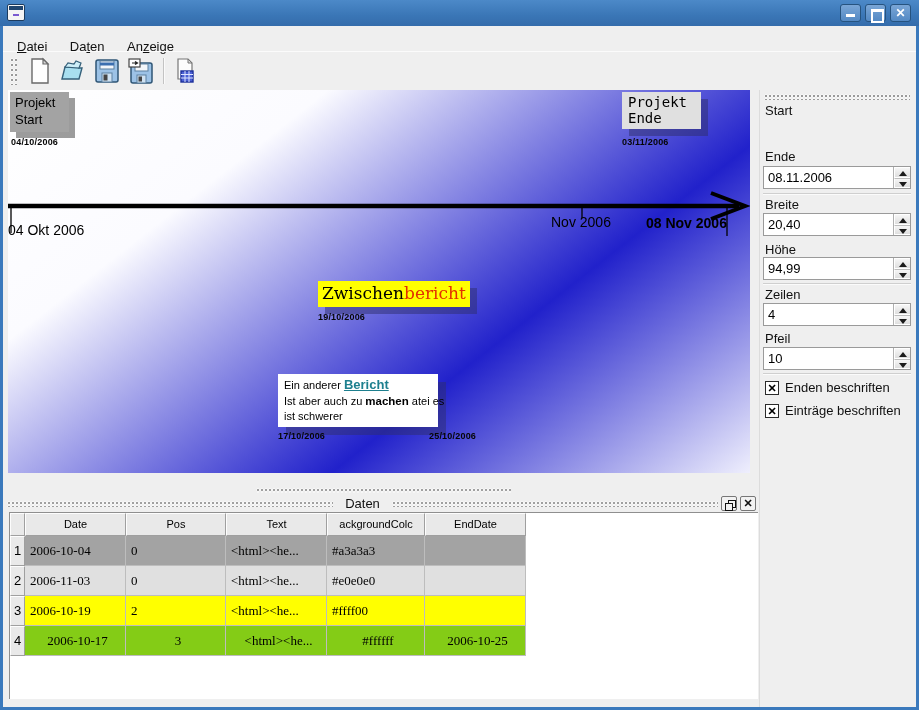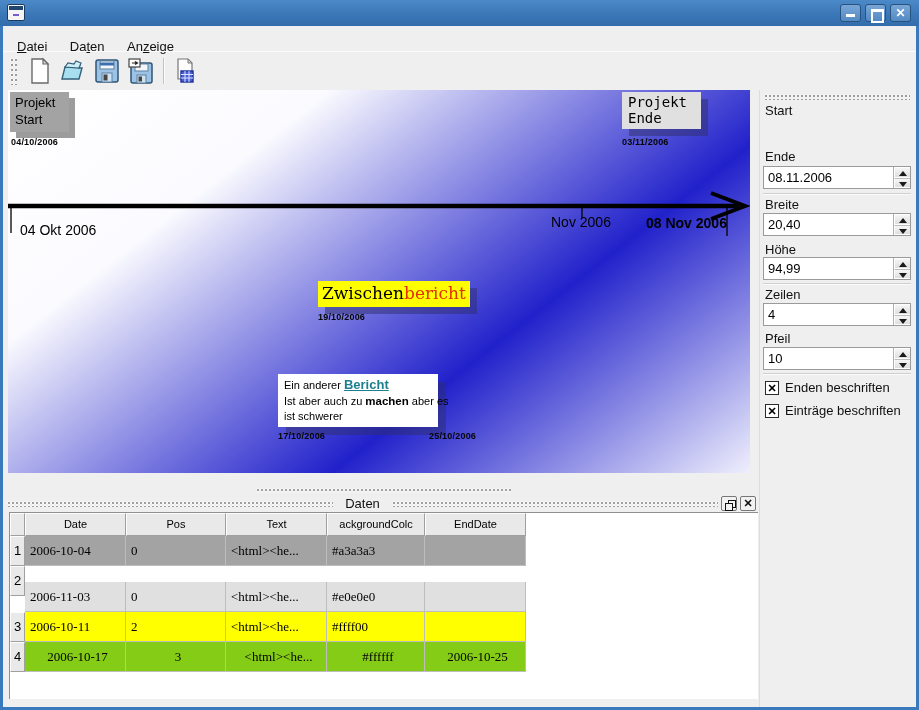--- a/index.html
+++ b/index.html
@@ -179,21 +179,21 @@
     </div>
 
     <div class="timeline">
       <svg class="tl-svg" width="742" height="383" viewBox="0 0 742 383">
         <line x1="0" y1="116" x2="731" y2="116" stroke="#000" stroke-width="4.5"></line>
         <path d="M703 103 L737 116 L703 129" fill="none" stroke="#000" stroke-width="4"></path>
         <line x1="3" y1="118" x2="3" y2="143" stroke="#000" stroke-width="1.3"></line>
         <line x1="574" y1="118" x2="574" y2="128" stroke="#000" stroke-width="1.3"></line>
         <line x1="719" y1="118" x2="719" y2="146" stroke="#000" stroke-width="1.3"></line>
       </svg>
-      <div class="tl-label" style="left:12px; top:132px;">04 Okt 2006</div>
+      <div class="tl-label" style="left:0; top:132px;">04 Okt 2006</div>
       <div class="tl-label" style="left:543px; top:124px;">Nov 2006</div>
       <div class="tl-label" style="left:638px; top:125px;font-weight:bold;">08 Nov 2006</div>
 
       <div class="entry e-start" style="background: rgb(163, 163, 163);">
         <div>Projekt</div>
         <div>Start</div>
       </div>
       <div class="e-date" style="left:3px; top:47px;">04/10/2006</div>
 
       <div class="entry e-ende" style="background: rgb(224, 224, 224);">
@@ -202,21 +202,21 @@
       </div>
       <div class="e-date" style="left:614px; top:47px;">03/11/2006</div>
 
       <div class="entry e-zwischen" style="background: rgb(255, 255, 0);">
         <span class="p1">Zwischen</span><span class="p2">bericht</span>
       </div>
       <div class="e-date" style="left:310px; top:222px;">19/10/2006</div>
 
       <div class="entry e-bericht" style="background: rgb(255, 255, 255);">
         <div><span>Ein anderer </span><span class="lnk">Bericht</span></div>
-        <div><span>Ist aber auch zu </span><b>machen</b><span> aber es</span></div>
+        <div><span>Ist aber auch zu </span><b>machen</b><span> atei es</span></div>
         <div>ist schwerer</div>
       </div>
       <div class="e-date" style="left:270px; top:341px;">17/10/2006</div>
       <div class="e-date" style="left:421px; top:341px;">25/10/2006</div>
     </div>
 
     <div class="sidebar">
       <div class="sb-handle"></div>
 
       <div class="sb-label" style="top:13px">Start</div>
@@ -308,33 +308,33 @@
             <div class="tcell c1">2006-10-04</div>
             <div class="tcell c2">0</div>
             <div class="tcell c3">&lt;html&gt;&lt;he...</div>
             <div class="tcell c4">#a3a3a3</div>
             <div class="tcell c5"></div>
           </div>
         </div>
 
         <div class="trow">
           <div class="hcell rnum">2</div>
-          <div class="rowbg" style="background: rgb(224, 224, 224); margin-top: 16px;">
+          <div class="rowbg" style="background: rgb(224, 224, 224);">
             <div class="tcell c1">2006-11-03</div>
             <div class="tcell c2">0</div>
             <div class="tcell c3">&lt;html&gt;&lt;he...</div>
             <div class="tcell c4">#e0e0e0</div>
             <div class="tcell c5"></div>
           </div>
         </div>
 
         <div class="trow">
           <div class="hcell rnum">3</div>
           <div class="rowbg" style="background: rgb(255, 255, 0);">
-            <div class="tcell c1">2006-10-11</div>
+            <div class="tcell c1">2006-10-19</div>
             <div class="tcell c2">2</div>
             <div class="tcell c3">&lt;html&gt;&lt;he...</div>
             <div class="tcell c4">#ffff00</div>
             <div class="tcell c5"></div>
           </div>
         </div>
 
         <div class="trow">
           <div class="hcell rnum">4</div>
           <div class="rowbg" style="background: #84cc16; text-align: center;">

